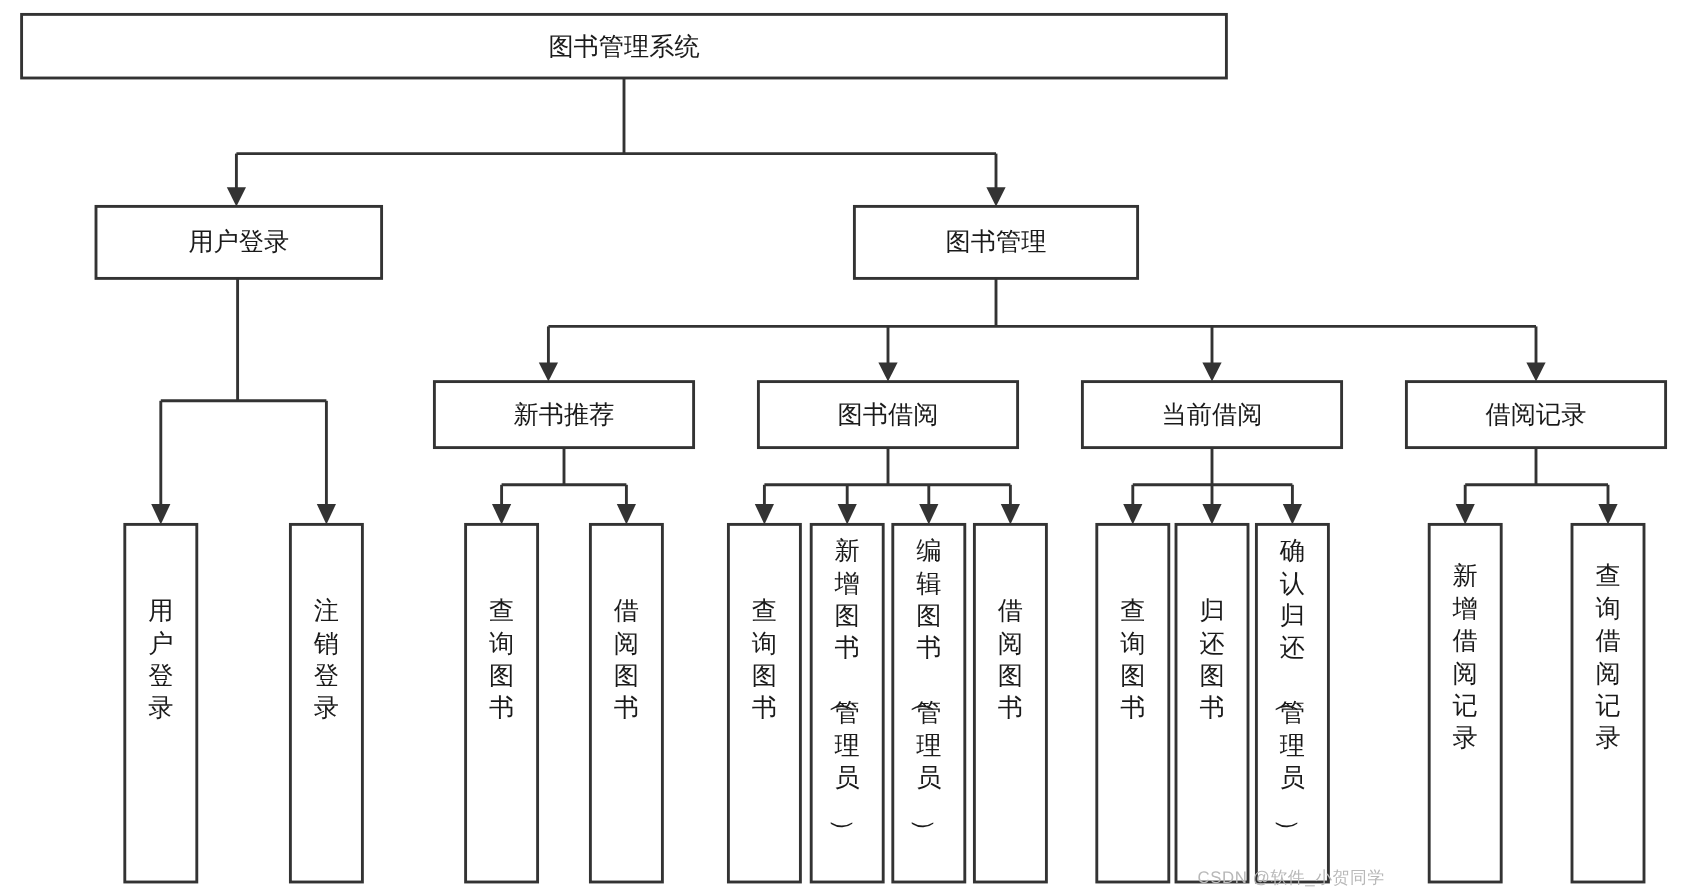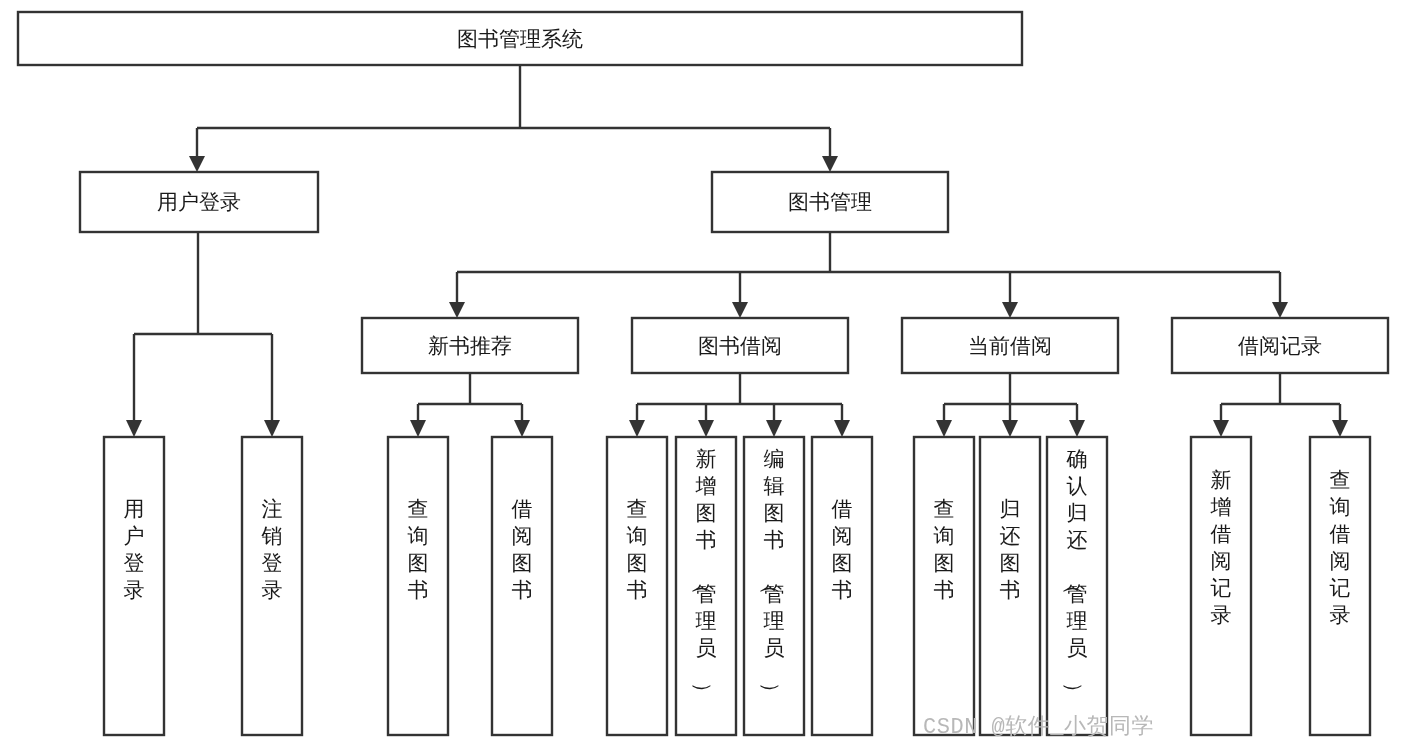--- a/index.html
+++ b/index.html
@@ -51,22 +51,22 @@
   .node-label-v {
     font-family: "DejaVu Sans", "Liberation Sans", sans-serif;
     font-size: 21px;
     fill: #1a1a1a;
     text-anchor: middle;
   }
   .watermark-text {
     position: absolute;
     right: 10px;
     bottom: 6px;
-    font-family: Liberation Mono, monospace;
-    font-size: 22px;
+    font-family: Liberation Sans, sans-serif;
+    font-size: 14px;
     color: #b8b8b8;
     white-space: nowrap;
     letter-spacing: 0.5px;
     pointer-events: none;
   }
 </style>
 </head>
 <body>
 
 <div id="diagram-root">

